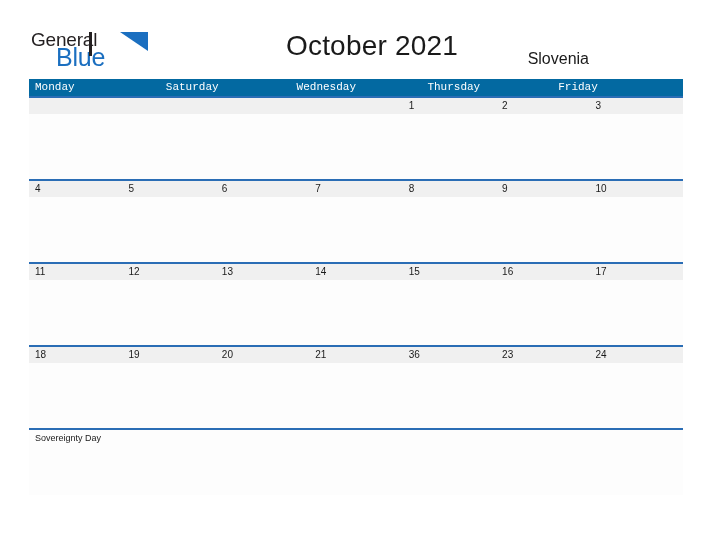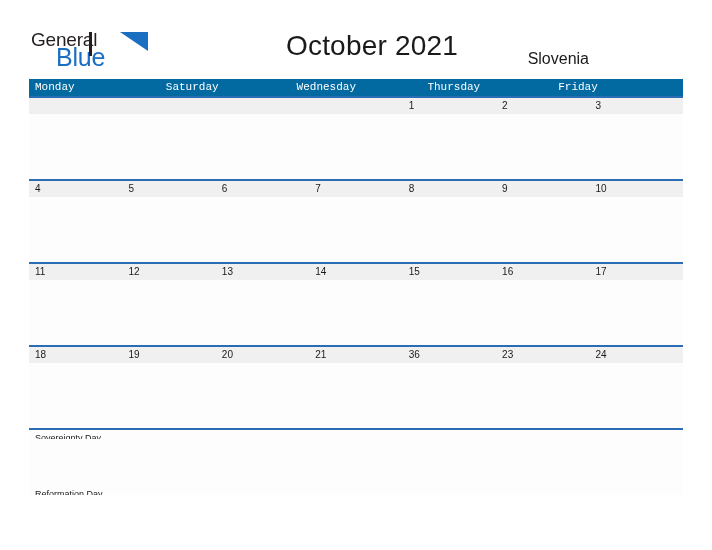--- a/index.html
+++ b/index.html
@@ -152,21 +152,20 @@
     box-sizing: border-box;
     white-space: nowrap;
     overflow: hidden;
   }
 
   .event-band {
     display: flex;
     width: 654px;
     height: 65px;
     background: #fdfdfd;
-    flex-direction: column;
   }
   .event-cell {
     flex: 1 1 0;
     font-size: 9px;
     color: #1a1a1a;
     line-height: 12px;
     padding: 2px 4px 0 6px;
     box-sizing: border-box;
     overflow: hidden;
   }
@@ -358,19 +357,16 @@
         </div>
       <div class="event-cell">
           <span class="event-text"></span>
         </div>
       <div class="event-cell">
           <span class="event-text"></span>
         </div>
       <div class="event-cell">
           <span class="event-text"></span>
         </div>
-      <div class="event-cell">
-          <span class="event-text">Reformation Day</span>
-        </div>
     </div>
   </div>
 
 </div>
 
 </body></html>

